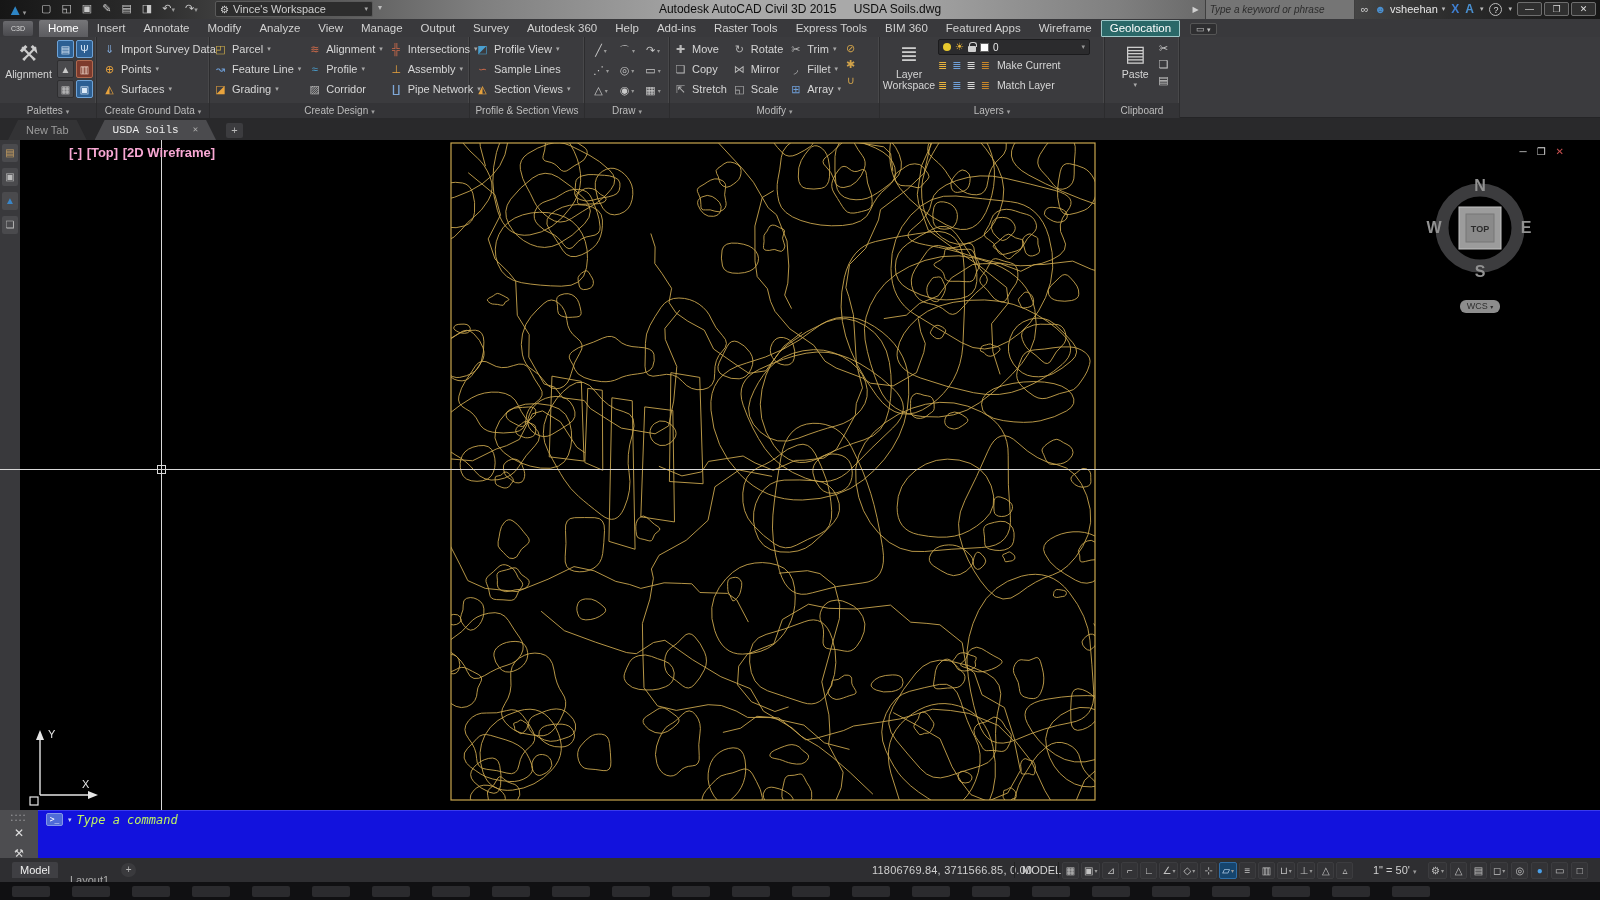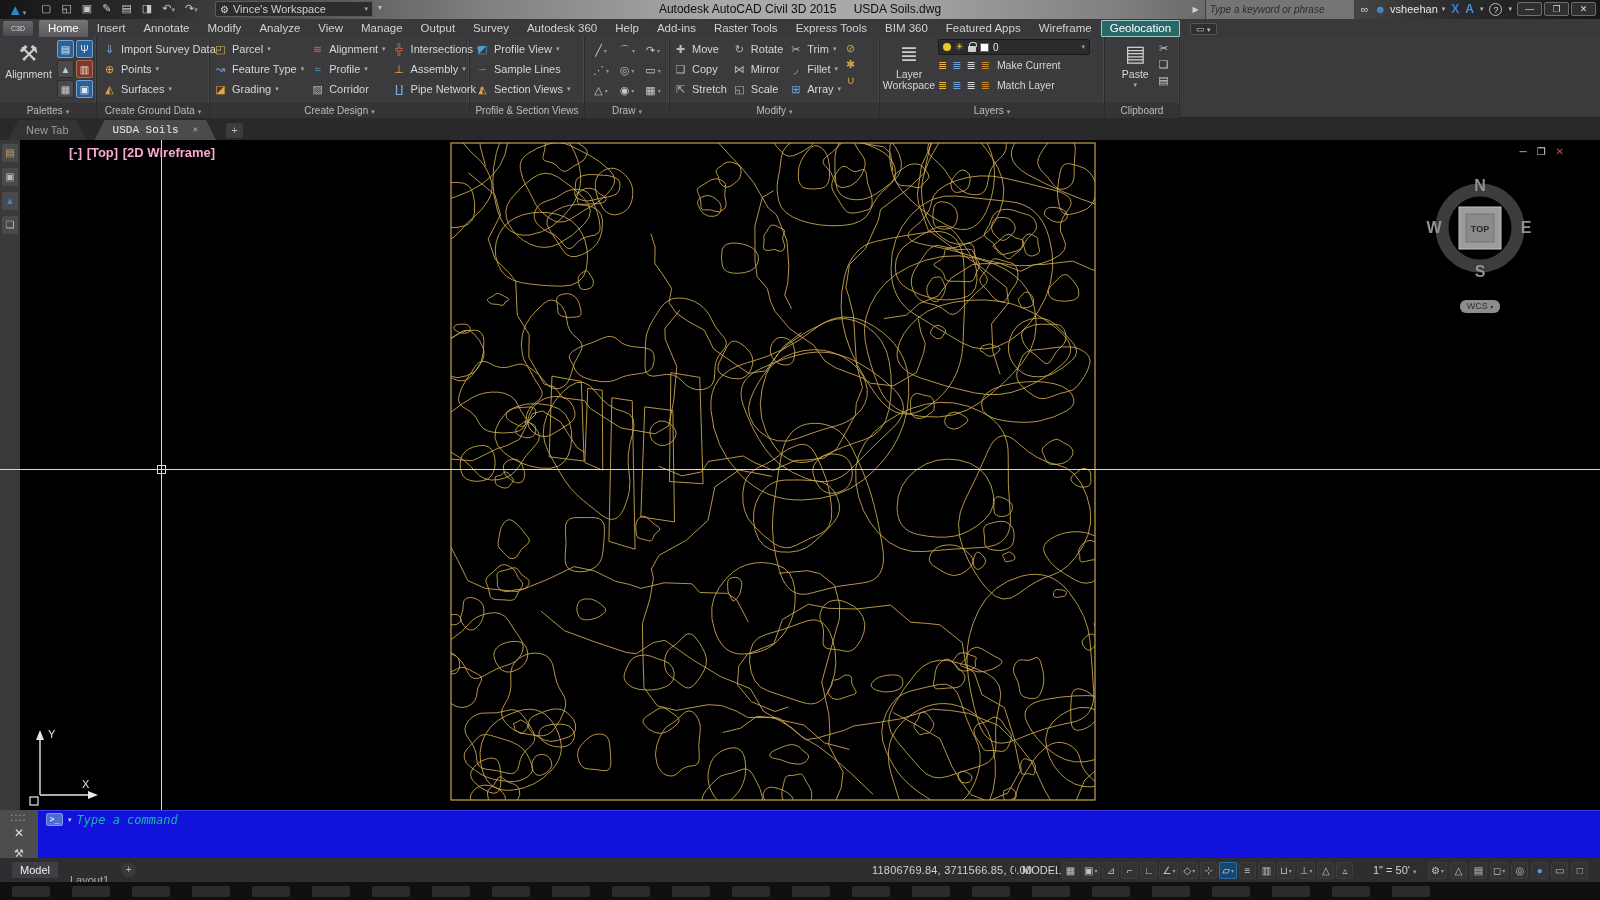--- a/index.html
+++ b/index.html
@@ -134,21 +134,21 @@
   .cmdgrip { color:#8f8f92; font-size:6px; letter-spacing:2px; line-height:5px; padding-top:3px; }
   .cmdclose { color:#e0e0e0; font-size:12px; margin-top:3px; }
   .cmdwrench { color:#d8d8d8; font-size:11px; margin-top:7px; }
   .cmdmain { flex:1; display:flex; flex-direction:column; }
   .cmdhist { flex:1; padding:3px 0 0 8px; }
   .cmdline-text { color:#fff; font-family:"DejaVu Sans Mono", monospace; font-size:11.5px; line-height:13px; }
   .cmdinput { height:18px; border-top:1px solid #3a3aee; display:flex; align-items:center; gap:5px; padding-left:8px; }
   .prompt-chip { width:17px; height:13px; background:#4f6bd8; border:1px solid #8396e8; border-radius:2px;
     color:#fff; font-size:8px; text-align:center; line-height:12px; font-family:"DejaVu Sans Mono",monospace; }
   .cmdinput .caret { color:#cdd4f4; font-size:7px; }
-  .cmdplaceholder { color:#14b8a6; font-style:italic; font-size:12px; font-family:"DejaVu Sans Mono",monospace; }
+  .cmdplaceholder { color:#bef264; font-style:italic; font-size:12px; font-family:"DejaVu Sans Mono",monospace; }
 
   
   .statusbar { position:absolute; left:0; top:858px; width:1600px; height:24px; background:#2e2e31;
     display:flex; align-items:center; font-size:11px; color:#c8c8c8; }
   .sb-model { margin-left:12px; color:#f0f0f0; background:#3f3f43; padding:2px 8px; border-radius:2px 2px 0 0;}
   .sb-layout { margin-left:6px; color:#ababab; padding:2px 6px;margin-top:20px; }
   .sb-add { margin-left:6px; width:15px; height:14px; background:#3a3a3d; border-radius:7px;
     color:#b8b8b8; text-align:center; line-height:14px; font-size:10px; }
   .sb-coords { position:absolute; left:872px; color:#d0d0d0; letter-spacing:0.2px; }
   .sb-modelspace { position:absolute; left:1022px; color:#d6d6d6; }
@@ -287,21 +287,21 @@
     <div class="panel" style="width:260px">
       <div class="pbody" id="cd-cols" style="gap:6px">
           <div class="col">
             <div class="row">
               <span class="ic" style="color: rgb(216, 180, 74);">◰</span>
               <span class="lbl">Parcel</span>
               <span class="caret">▾</span>
             </div>
             <div class="row">
               <span class="ic" style="color: rgb(111, 159, 216);">↝</span>
-              <span class="lbl">Feature Type</span>
+              <span class="lbl">Feature Line</span>
               <span class="caret">▾</span>
             </div>
             <div class="row">
               <span class="ic" style="color: rgb(232, 163, 61);">◪</span>
               <span class="lbl">Grading</span>
               <span class="caret">▾</span>
             </div>
           </div>
           <div class="col">
             <div class="row">

